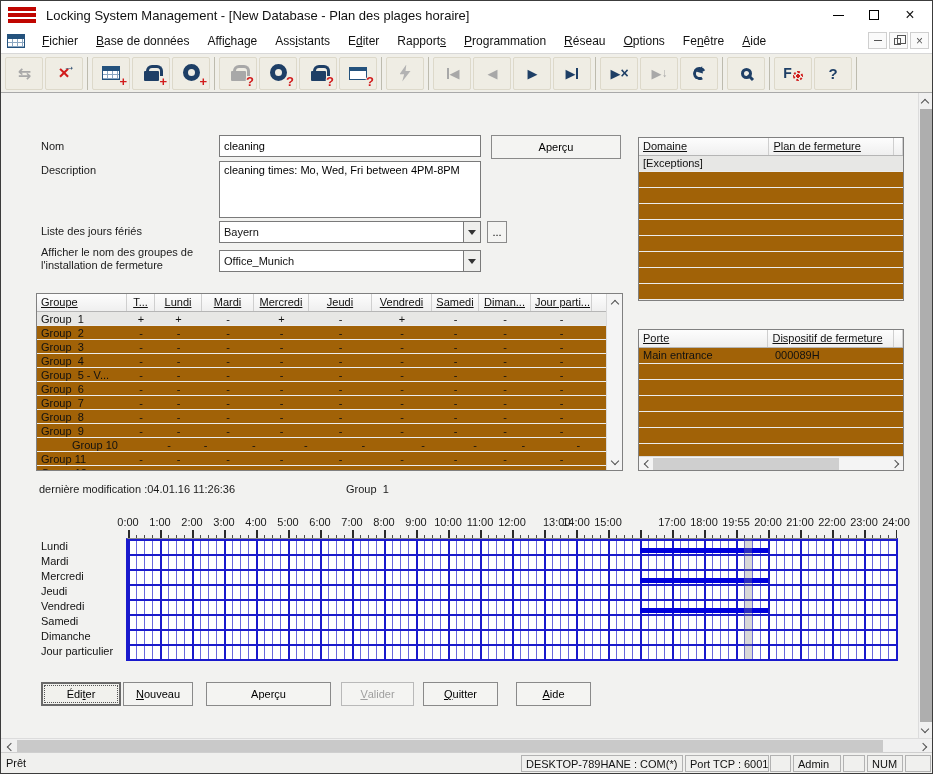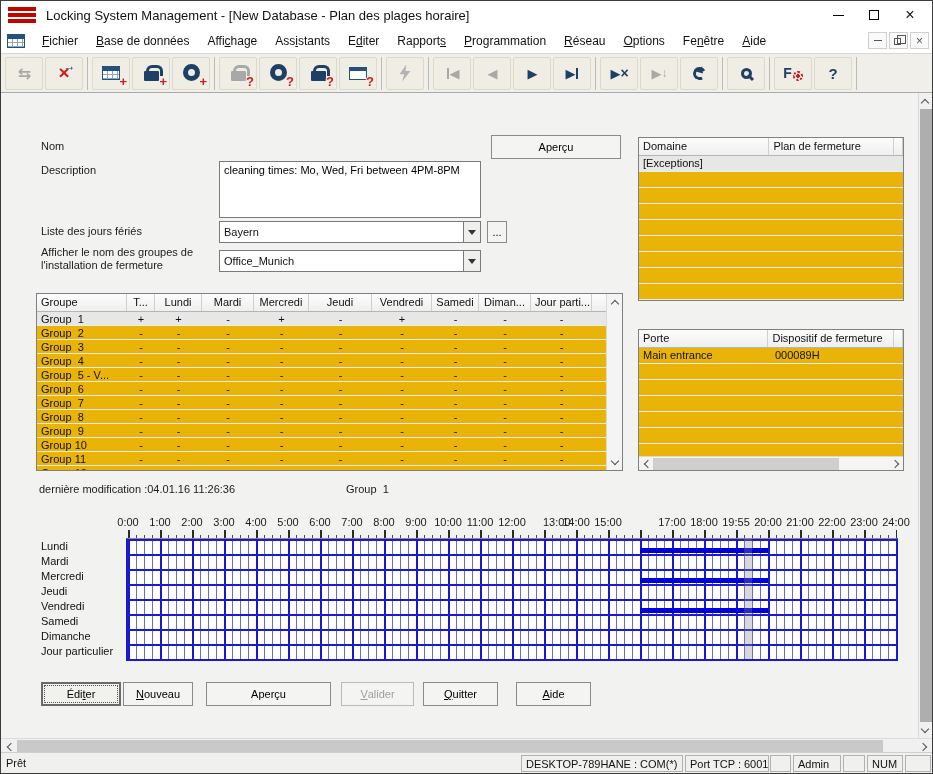--- a/index.html
+++ b/index.html
@@ -65,22 +65,22 @@
   .btn u{text-decoration:underline;}
   .btn.focused{border:2px solid #6a6a6a;outline:1px dotted #555;outline-offset:-4px;background:#f1f1ed;}
   .btn.disabled{color:#9f9f9f;border-color:#b9b9b9;}
   .combo{position:absolute;border:1px solid #7a7a7a;background:#fff;display:flex;align-items:center;}
   .combo .val{flex:1;padding:0 4px;}
   .combo .drop{width:17px;align-self:stretch;border-left:1px solid #7a7a7a;background:#efefed;display:flex;align-items:center;justify-content:center;}
   .tri-dn{width:0;height:0;border-left:4px solid rgba(0,0,0,0);border-right:4px solid rgba(0,0,0,0);border-top:5px solid #333;}
   
   .tbl{position:absolute;background:#fff;border:1px solid #808080;overflow:hidden;}
   .thead{display:flex;background:linear-gradient(#fdfdfd,#efefef);border-bottom:1px solid #b5b5b5;height:18px;}
-  .th{padding:2px 4px;border-right:1px solid #cfcfcf;overflow:hidden;white-space:nowrap;}
-  .trow{display:flex;border-bottom:1px solid #ececec;background:#eab308;}
+  .th{padding:2px 4px;border-right:1px solid #cfcfcf;overflow:hidden;white-space:nowrap;text-decoration:underline;}
+  .trow{display:flex;border-bottom:1px solid #ececec;background:#a16207;}
   .trow.sel{background:#e7e7e5;}
   .td{padding:1px 4px;overflow:hidden;white-space:pre;}
   .tcell-c{text-align:center;}
   .vsb{position:absolute;top:0;right:0;width:16px;bottom:0;background:#f4f4f4;border-left:1px solid #d9d9d9;}
   .hsb{position:absolute;left:0;right:0;bottom:0;height:14px;background:#f4f4f4;border-top:1px solid #d9d9d9;}
   .sbtn{position:absolute;width:16px;height:16px;display:flex;align-items:center;justify-content:center;background:#f4f4f4;}
   .chev{width:6px;height:6px;border-right:1.5px solid #505050;border-bottom:1.5px solid #505050;}
   .chev.up{transform:rotate(-135deg);margin-top:3px;} .chev.down{transform:rotate(45deg);margin-bottom:3px;}
   .chev.left{transform:rotate(135deg);margin-left:3px;} .chev.right{transform:rotate(-45deg);margin-right:3px;}
   .thumb-h{position:absolute;top:1px;height:12px;background:#cfcfcf;}
@@ -278,20 +278,21 @@
         <span class="ticon">
           <span class="qmark">?</span>
         </span>
       </div>
       <span class="tsep"></span>
     </div>
 
   <div class="client">
 
     <span class="lbl" style="left:40px;top:47px;">Nom</span>
+    <input class="tinput" style="left: 218px; top: 42px; width: 262px; height: 22px;" value="cleaning">
     <button class="btn" style="left:490px;top:42px;width:130px;height:24px;">Aperçu</button>
 
     <span class="lbl" style="left:40px;top:71px;">Description</span>
     <textarea class="tarea" style="left: 218px; top: 68px; width: 262px; height: 57px;">cleaning times: Mo, Wed, Fri between 4PM-8PM</textarea>
 
     <span class="lbl" style="left:40px;top:132px;">Liste des jours fériés</span>
     <span class="combo" style="left:218px;top:128px;width:262px;height:22px;">
       <span class="val">Bayern</span>
       <span class="drop">
           <span class="tri-dn"></span>
@@ -466,21 +467,21 @@
           <span class="td tcell-c" style="width: 28px; text-align: center;">-</span>
           <span class="td tcell-c" style="width: 47px; text-align: center;">-</span>
           <span class="td tcell-c" style="width: 52px; text-align: center;">-</span>
           <span class="td tcell-c" style="width: 55px; text-align: center;">-</span>
           <span class="td tcell-c" style="width: 63px; text-align: center;">-</span>
           <span class="td tcell-c" style="width: 60px; text-align: center;">-</span>
           <span class="td tcell-c" style="width: 47px; text-align: center;">-</span>
           <span class="td tcell-c" style="width: 52px; text-align: center;">-</span>
           <span class="td tcell-c" style="width: 61px; text-align: center;">-</span>
         </div>
-        <div class="trow" style="height: 14px; width: 571px;">
+        <div class="trow" style="height: 14px; width: 571px; padding-left: 31px;">
           <span class="td" style="width: 90px;">Group 10</span>
           <span class="td tcell-c" style="width: 28px; text-align: center;">-</span>
           <span class="td tcell-c" style="width: 47px; text-align: center;">-</span>
           <span class="td tcell-c" style="width: 52px; text-align: center;">-</span>
           <span class="td tcell-c" style="width: 55px; text-align: center;">-</span>
           <span class="td tcell-c" style="width: 63px; text-align: center;">-</span>
           <span class="td tcell-c" style="width: 60px; text-align: center;">-</span>
           <span class="td tcell-c" style="width: 47px; text-align: center;">-</span>
           <span class="td tcell-c" style="width: 52px; text-align: center;">-</span>
           <span class="td tcell-c" style="width: 61px; text-align: center;">-</span>

